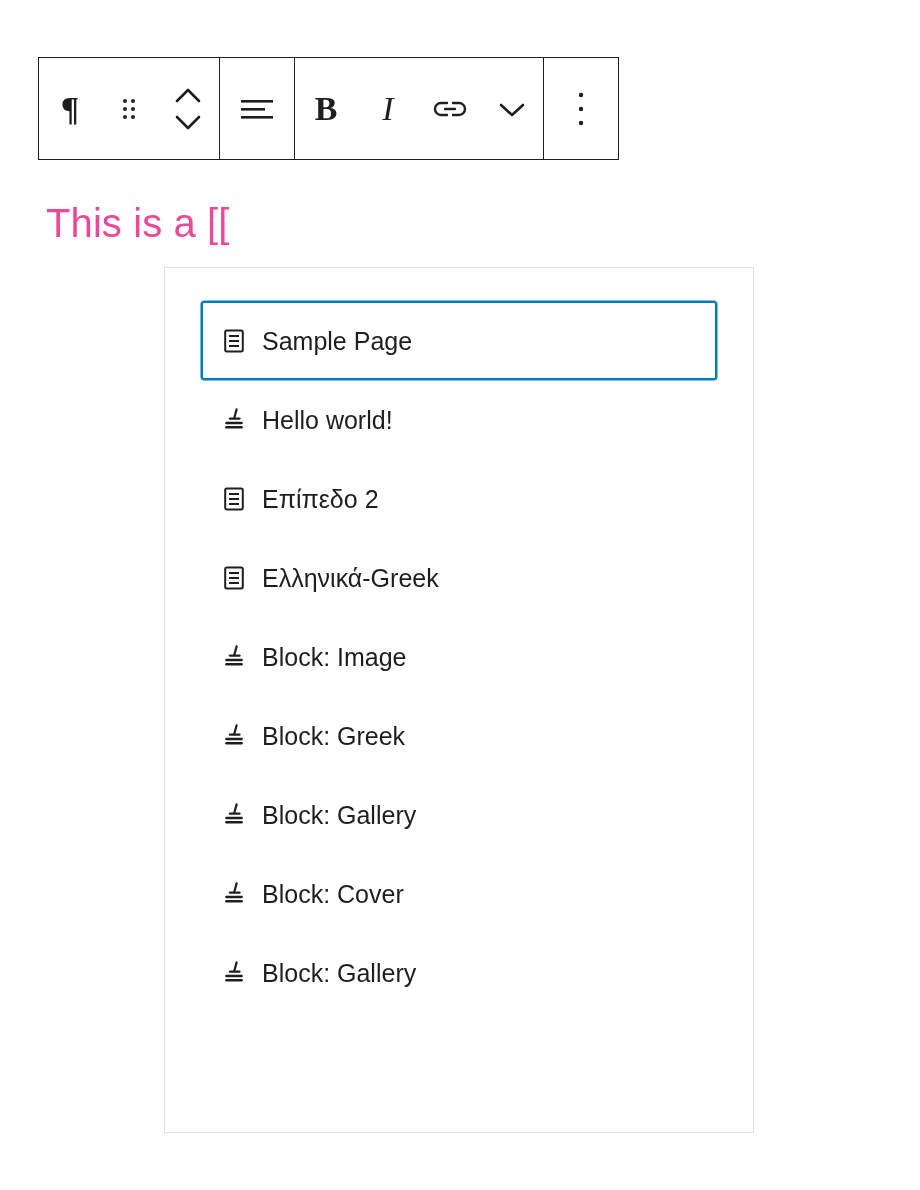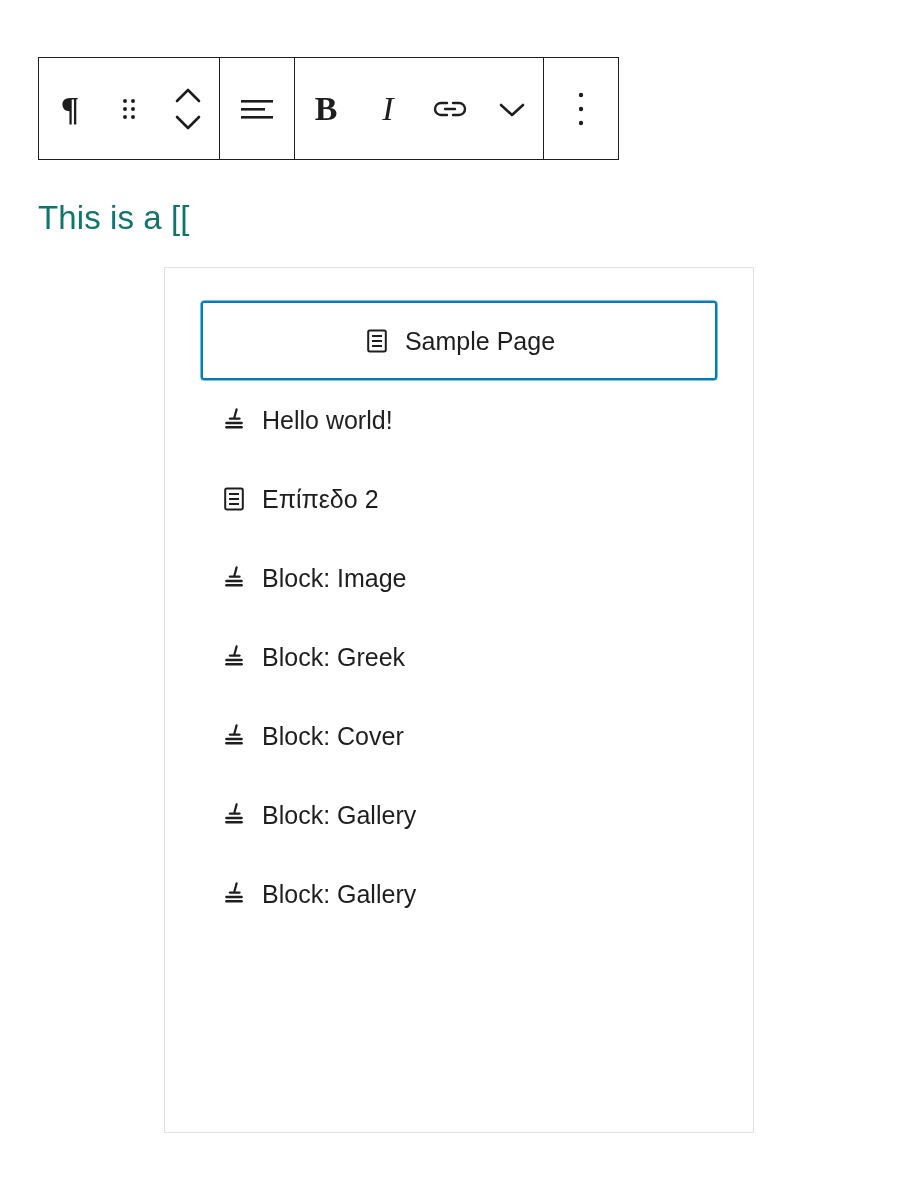--- a/index.html
+++ b/index.html
@@ -59,25 +59,25 @@
   .italic-glyph {
     font-family: "Liberation Serif", serif;
     font-size: 34px;
     font-style: italic;
     font-weight: 400;
   }
 
   
   .para-text {
     position: absolute;
-    left: 38px;
+    left: 46px;
     top: 196px;
-    font-size: 33px;
+    font-size: 40px;
     line-height: 1.35;
-    color: #0f766e;
+    color: #ec4899;
     letter-spacing: 0.1px;
   }
 
   
   .popover {
     position: absolute;
     left: 164px;
     top: 267px;
     width: 590px;
     height: 866px;
@@ -96,21 +96,20 @@
     gap: 14px;
     height: 79px;
     padding: 0 17px;
     cursor: pointer;
     border: 2px solid transparent;
     border-radius: 3px;
   }
   .result.selected {
     border-color: #007cba;
     box-shadow: 0 0 0 0.5px #007cba;
-    justify-content: center;
   }
   .result .r-icon {
     flex: 0 0 auto;
     width: 28px;
     height: 28px;
     display: flex;
     align-items: center;
     justify-content: center;
     color: #1e1e1e;
   }
@@ -223,20 +222,31 @@
             <rect x="8" y="7" width="10" height="2" fill="#1e1e1e"></rect>
             <rect x="8" y="12" width="10" height="2" fill="#1e1e1e"></rect>
             <rect x="8" y="17" width="10" height="2" fill="#1e1e1e"></rect>
           </svg>
         </span>
         <span class="r-label">Επίπεδο 2</span>
       </li>
       <li class="result">
         <span class="r-icon">
           <svg width="26" height="26" viewBox="0 0 26 26" aria-hidden="true">
+            <rect x="4.2" y="2.6" width="17.6" height="20.8" rx="1.6" fill="none" stroke="#1e1e1e" stroke-width="2"></rect>
+            <rect x="8" y="7" width="10" height="2" fill="#1e1e1e"></rect>
+            <rect x="8" y="12" width="10" height="2" fill="#1e1e1e"></rect>
+            <rect x="8" y="17" width="10" height="2" fill="#1e1e1e"></rect>
+          </svg>
+        </span>
+        <span class="r-label">Ελληνικά-Greek</span>
+      </li>
+      <li class="result">
+        <span class="r-icon">
+          <svg width="26" height="26" viewBox="0 0 26 26" aria-hidden="true">
             <path d="M15.6 2.4 L13.2 11.2" stroke="#1e1e1e" stroke-width="2.2" stroke-linecap="round"></path>
             <path d="M9 11.6 L18.4 11.6" stroke="#1e1e1e" stroke-width="2.4" stroke-linecap="round"></path>
             <path d="M5.4 16 L20.6 16" stroke="#1e1e1e" stroke-width="2.4" stroke-linecap="round"></path>
             <path d="M5.4 20.2 L20.6 20.2" stroke="#1e1e1e" stroke-width="2.4" stroke-linecap="round"></path>
           </svg>
         </span>
         <span class="r-label">Block: Image</span>
       </li>
       <li class="result">
         <span class="r-icon">
@@ -251,32 +261,32 @@
       </li>
       <li class="result">
         <span class="r-icon">
           <svg width="26" height="26" viewBox="0 0 26 26" aria-hidden="true">
             <path d="M15.6 2.4 L13.2 11.2" stroke="#1e1e1e" stroke-width="2.2" stroke-linecap="round"></path>
             <path d="M9 11.6 L18.4 11.6" stroke="#1e1e1e" stroke-width="2.4" stroke-linecap="round"></path>
             <path d="M5.4 16 L20.6 16" stroke="#1e1e1e" stroke-width="2.4" stroke-linecap="round"></path>
             <path d="M5.4 20.2 L20.6 20.2" stroke="#1e1e1e" stroke-width="2.4" stroke-linecap="round"></path>
           </svg>
         </span>
+        <span class="r-label">Block: Gallery</span>
+      </li>
+      <li class="result">
+        <span class="r-icon">
+          <svg width="26" height="26" viewBox="0 0 26 26" aria-hidden="true">
+            <path d="M15.6 2.4 L13.2 11.2" stroke="#1e1e1e" stroke-width="2.2" stroke-linecap="round"></path>
+            <path d="M9 11.6 L18.4 11.6" stroke="#1e1e1e" stroke-width="2.4" stroke-linecap="round"></path>
+            <path d="M5.4 16 L20.6 16" stroke="#1e1e1e" stroke-width="2.4" stroke-linecap="round"></path>
+            <path d="M5.4 20.2 L20.6 20.2" stroke="#1e1e1e" stroke-width="2.4" stroke-linecap="round"></path>
+          </svg>
+        </span>
         <span class="r-label">Block: Cover</span>
-      </li>
-      <li class="result">
-        <span class="r-icon">
-          <svg width="26" height="26" viewBox="0 0 26 26" aria-hidden="true">
-            <path d="M15.6 2.4 L13.2 11.2" stroke="#1e1e1e" stroke-width="2.2" stroke-linecap="round"></path>
-            <path d="M9 11.6 L18.4 11.6" stroke="#1e1e1e" stroke-width="2.4" stroke-linecap="round"></path>
-            <path d="M5.4 16 L20.6 16" stroke="#1e1e1e" stroke-width="2.4" stroke-linecap="round"></path>
-            <path d="M5.4 20.2 L20.6 20.2" stroke="#1e1e1e" stroke-width="2.4" stroke-linecap="round"></path>
-          </svg>
-        </span>
-        <span class="r-label">Block: Gallery</span>
       </li>
       <li class="result">
         <span class="r-icon">
           <svg width="26" height="26" viewBox="0 0 26 26" aria-hidden="true">
             <path d="M15.6 2.4 L13.2 11.2" stroke="#1e1e1e" stroke-width="2.2" stroke-linecap="round"></path>
             <path d="M9 11.6 L18.4 11.6" stroke="#1e1e1e" stroke-width="2.4" stroke-linecap="round"></path>
             <path d="M5.4 16 L20.6 16" stroke="#1e1e1e" stroke-width="2.4" stroke-linecap="round"></path>
             <path d="M5.4 20.2 L20.6 20.2" stroke="#1e1e1e" stroke-width="2.4" stroke-linecap="round"></path>
           </svg>
         </span>

